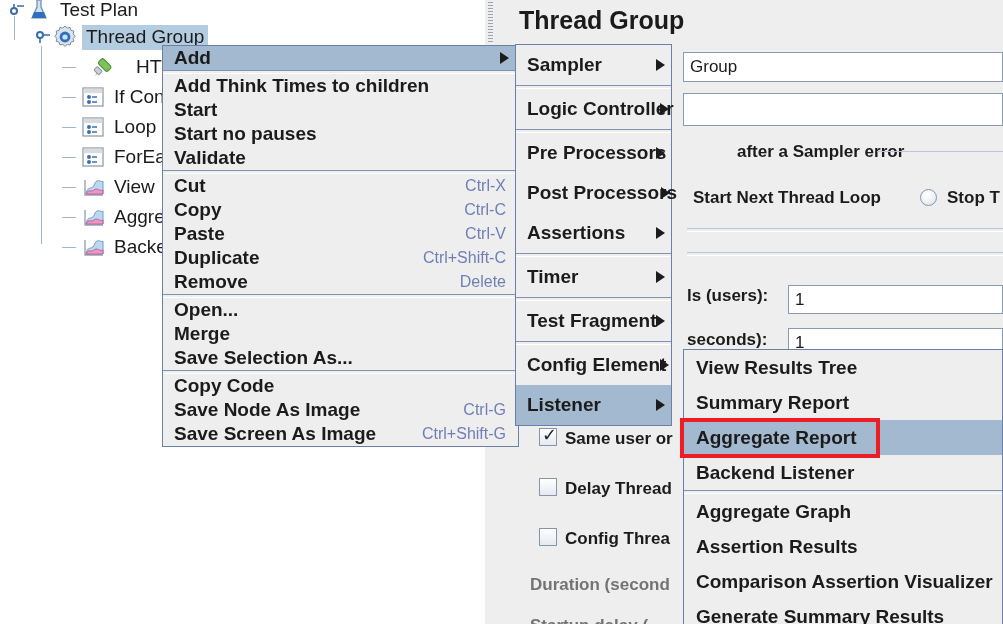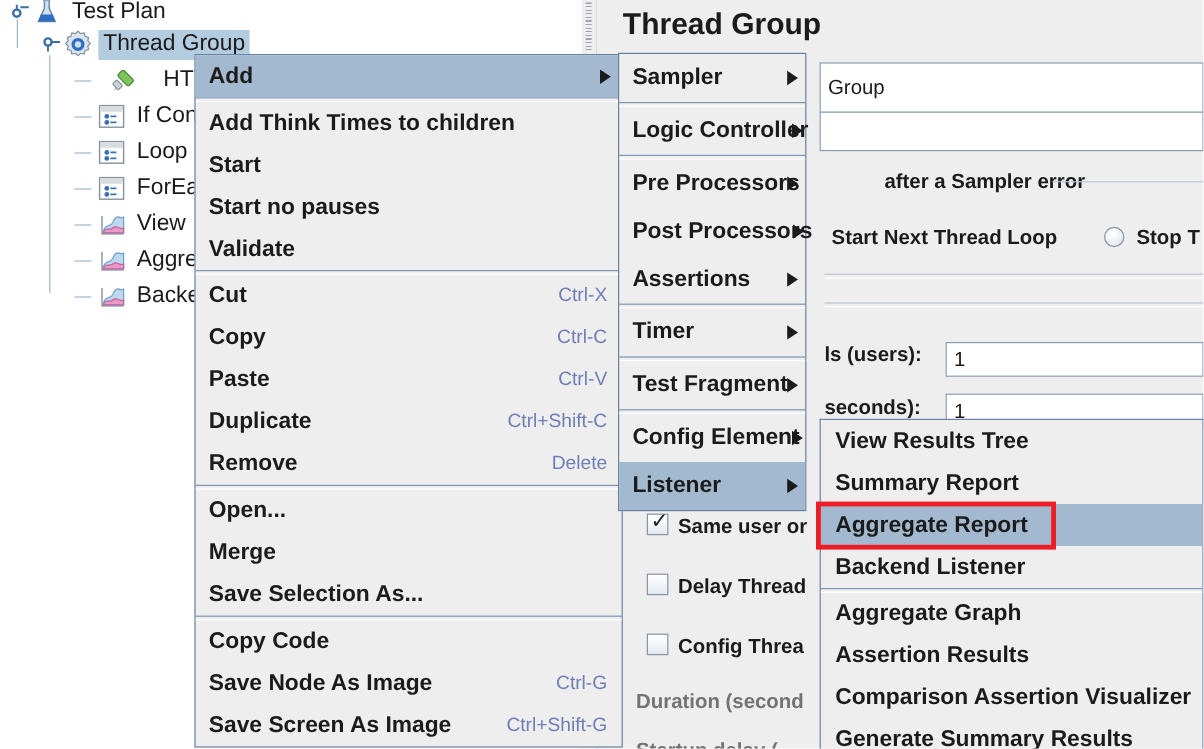--- a/index.html
+++ b/index.html
@@ -194,21 +194,21 @@
     height: 2px;
     border-top: 1px solid #7f93b4;
     border-bottom: 1px solid #ffffff;
   }
 
   
   #menu-main {
     left: 162px; top: 45px;
     width: 357px;
   }
-  #menu-main .menu-item { height: 35px; }
+  #menu-main .menu-item { height: 24px; }
 
   
   #menu-add {
     left: 515px; top: 44px;
     width: 157px;
   }
   #menu-add .menu-item { height: 40px; }
   #menu-add .menu-item .mlabel { font-size: 19px; }
   #menu-add .menu-item .arrow { right: 6px; }
 
@@ -366,21 +366,21 @@
     </div>
   </div>
 
   <div id="split-divider">
     <div id="split-grip"></div>
   </div>
 
   <div id="config-panel">
     <div id="tg-title">Thread Group</div>
 
-    <div class="cfg-field" style="left:186px; top:52px; width:320px; height:42px;">
+    <div class="cfg-field" style="left:186px; top:52px; width:320px; height:30px;">
       <span>Group</span>
     </div>
 
     <div class="cfg-field" style="left:186px; top:93px; width:320px; height:33px;">
       <span></span>
     </div>
 
     <div class="cfg-label" style="left:196px; top:142px;margin-left:44px;">after a Sampler error</div>
     <div class="cfg-hr" style="left:380px; top:151px; width:126px;"></div>
 

